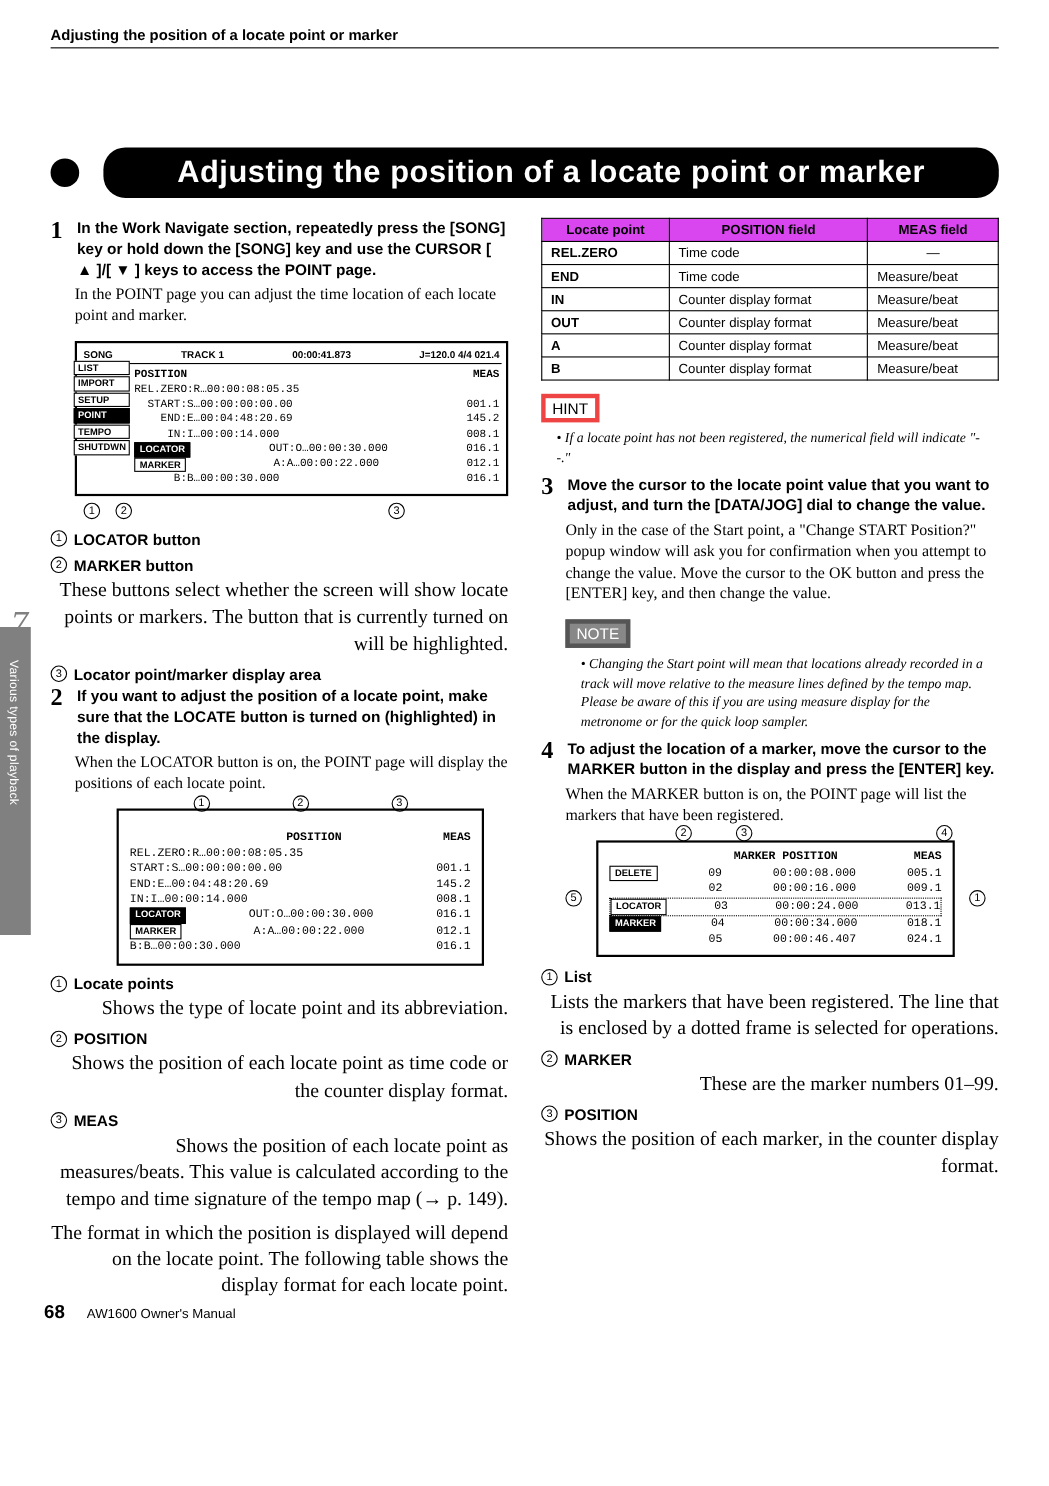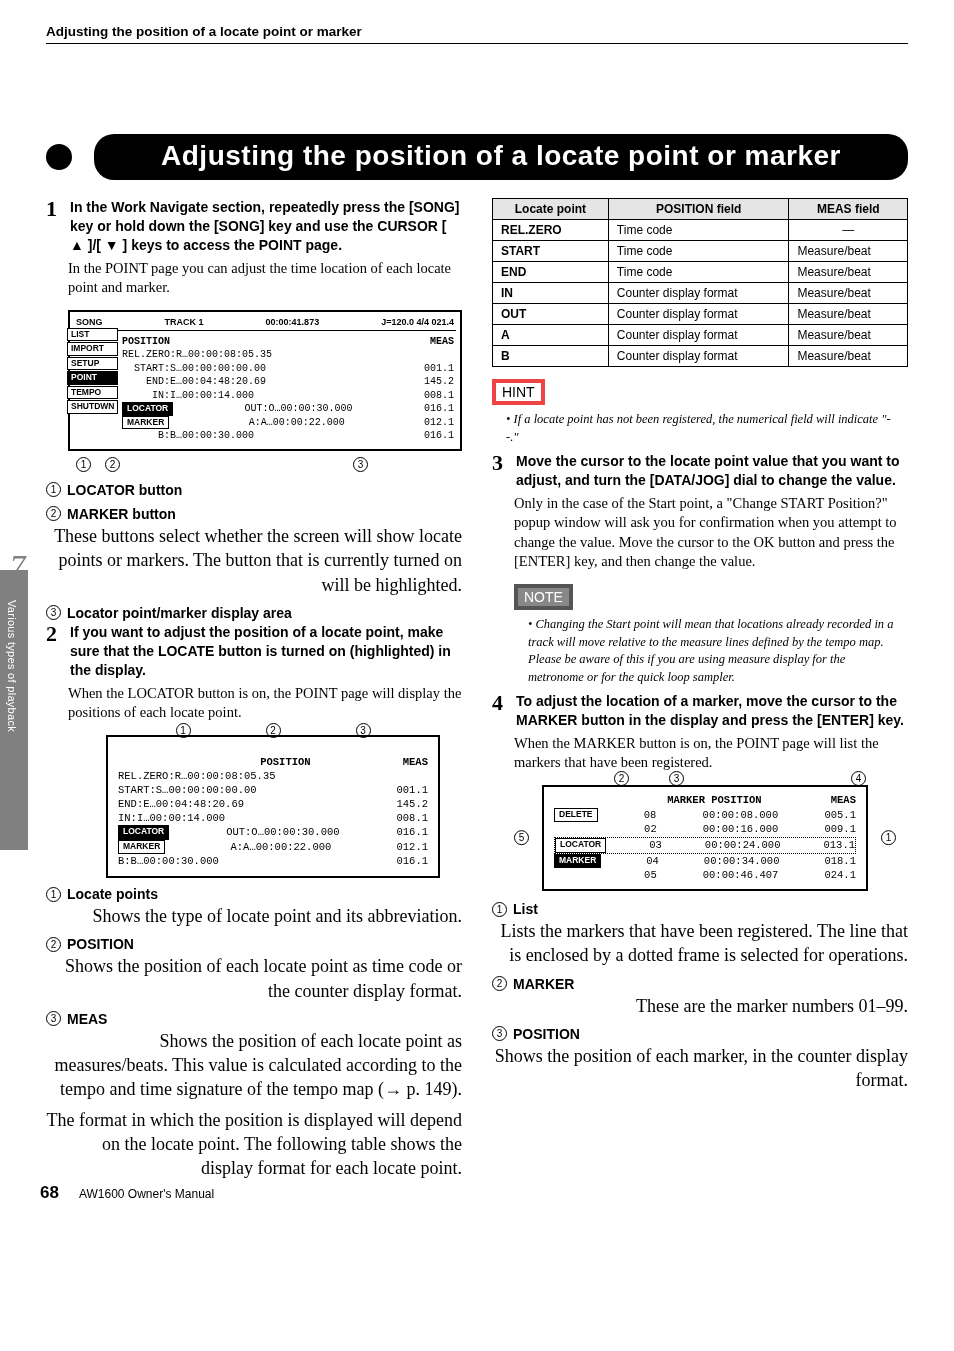--- a/index.html
+++ b/index.html
@@ -157,21 +157,21 @@
     margin: 0 0 12px 0;
   }
   table.locate th, table.locate td {
     border: 1px solid #000;
     padding: 3px 8px;
     text-align: left;
   }
   table.locate th {
     font-weight: bold;
     text-align: center;
-    background: #e5e5e5;
+    background: #d946ef;
   }
   table.locate td.c { text-align: center; }
   .hint-box, .note-box {
     margin: 4px 0 6px 0;
   }
   .hint-tag, .note-tag {
     display: inline-block;
     border: 4px solid #ef4444;
     font-family: Arial, sans-serif;
     font-size: 14px;
@@ -477,25 +477,20 @@
             <th>MEAS field</th>
           </tr>
         </thead>
         <tbody>
           <tr>
               <td style="font-weight:bold;">REL.ZERO</td>
               <td>Time code</td>
               <td class="c">—</td>
             </tr>
           <tr>
-              <td style="font-weight:bold;">START</td>
-              <td>Time code</td>
-              <td>Measure/beat</td>
-            </tr>
-          <tr>
               <td style="font-weight:bold;margin-top:44px;">END</td>
               <td>Time code</td>
               <td>Measure/beat</td>
             </tr>
           <tr>
               <td style="font-weight:bold;">IN</td>
               <td>Counter display format</td>
               <td>Measure/beat</td>
             </tr>
           <tr>
@@ -546,21 +541,21 @@
           <span class="circ-num">4</span>
         </div>
         <span class="fig-callout-side-l"><span class="circ-num">5</span></span>
         <span class="fig-callout-side-r"><span class="circ-num">1</span></span>
 
         <div class="marker-row" style="font-weight:bold;">
           <span style="width:44px;"></span>
           <span>MARKER POSITION</span>
           <span>MEAS</span>
         </div>
-        <div class="marker-row"><span class="btn-chip">DELETE</span> <span>08</span> <span>00:00:08.000</span><span>005.1</span></div>
+        <div class="marker-row"><span class="btn-chip">DELETE</span> <span>09</span> <span>00:00:08.000</span><span>005.1</span></div>
         <div class="marker-row"><span style="width:44px;"></span><span>02</span> <span>00:00:16.000</span><span>009.1</span></div>
         <div class="marker-row sel"><span class="btn-chip">LOCATOR</span> <span>03</span> <span>00:00:24.000</span><span>013.1</span></div>
         <div class="marker-row"><span class="btn-chip inv">MARKER</span> <span>04</span> <span>00:00:34.000</span><span>018.1</span></div>
         <div class="marker-row"><span style="width:44px;"></span><span>05</span> <span>00:00:46.407</span><span>024.1</span></div>
       </div>
 
       <div class="sub-item">
           <span class="circ-num">1</span> 
           <span>List</span>
         </div>

